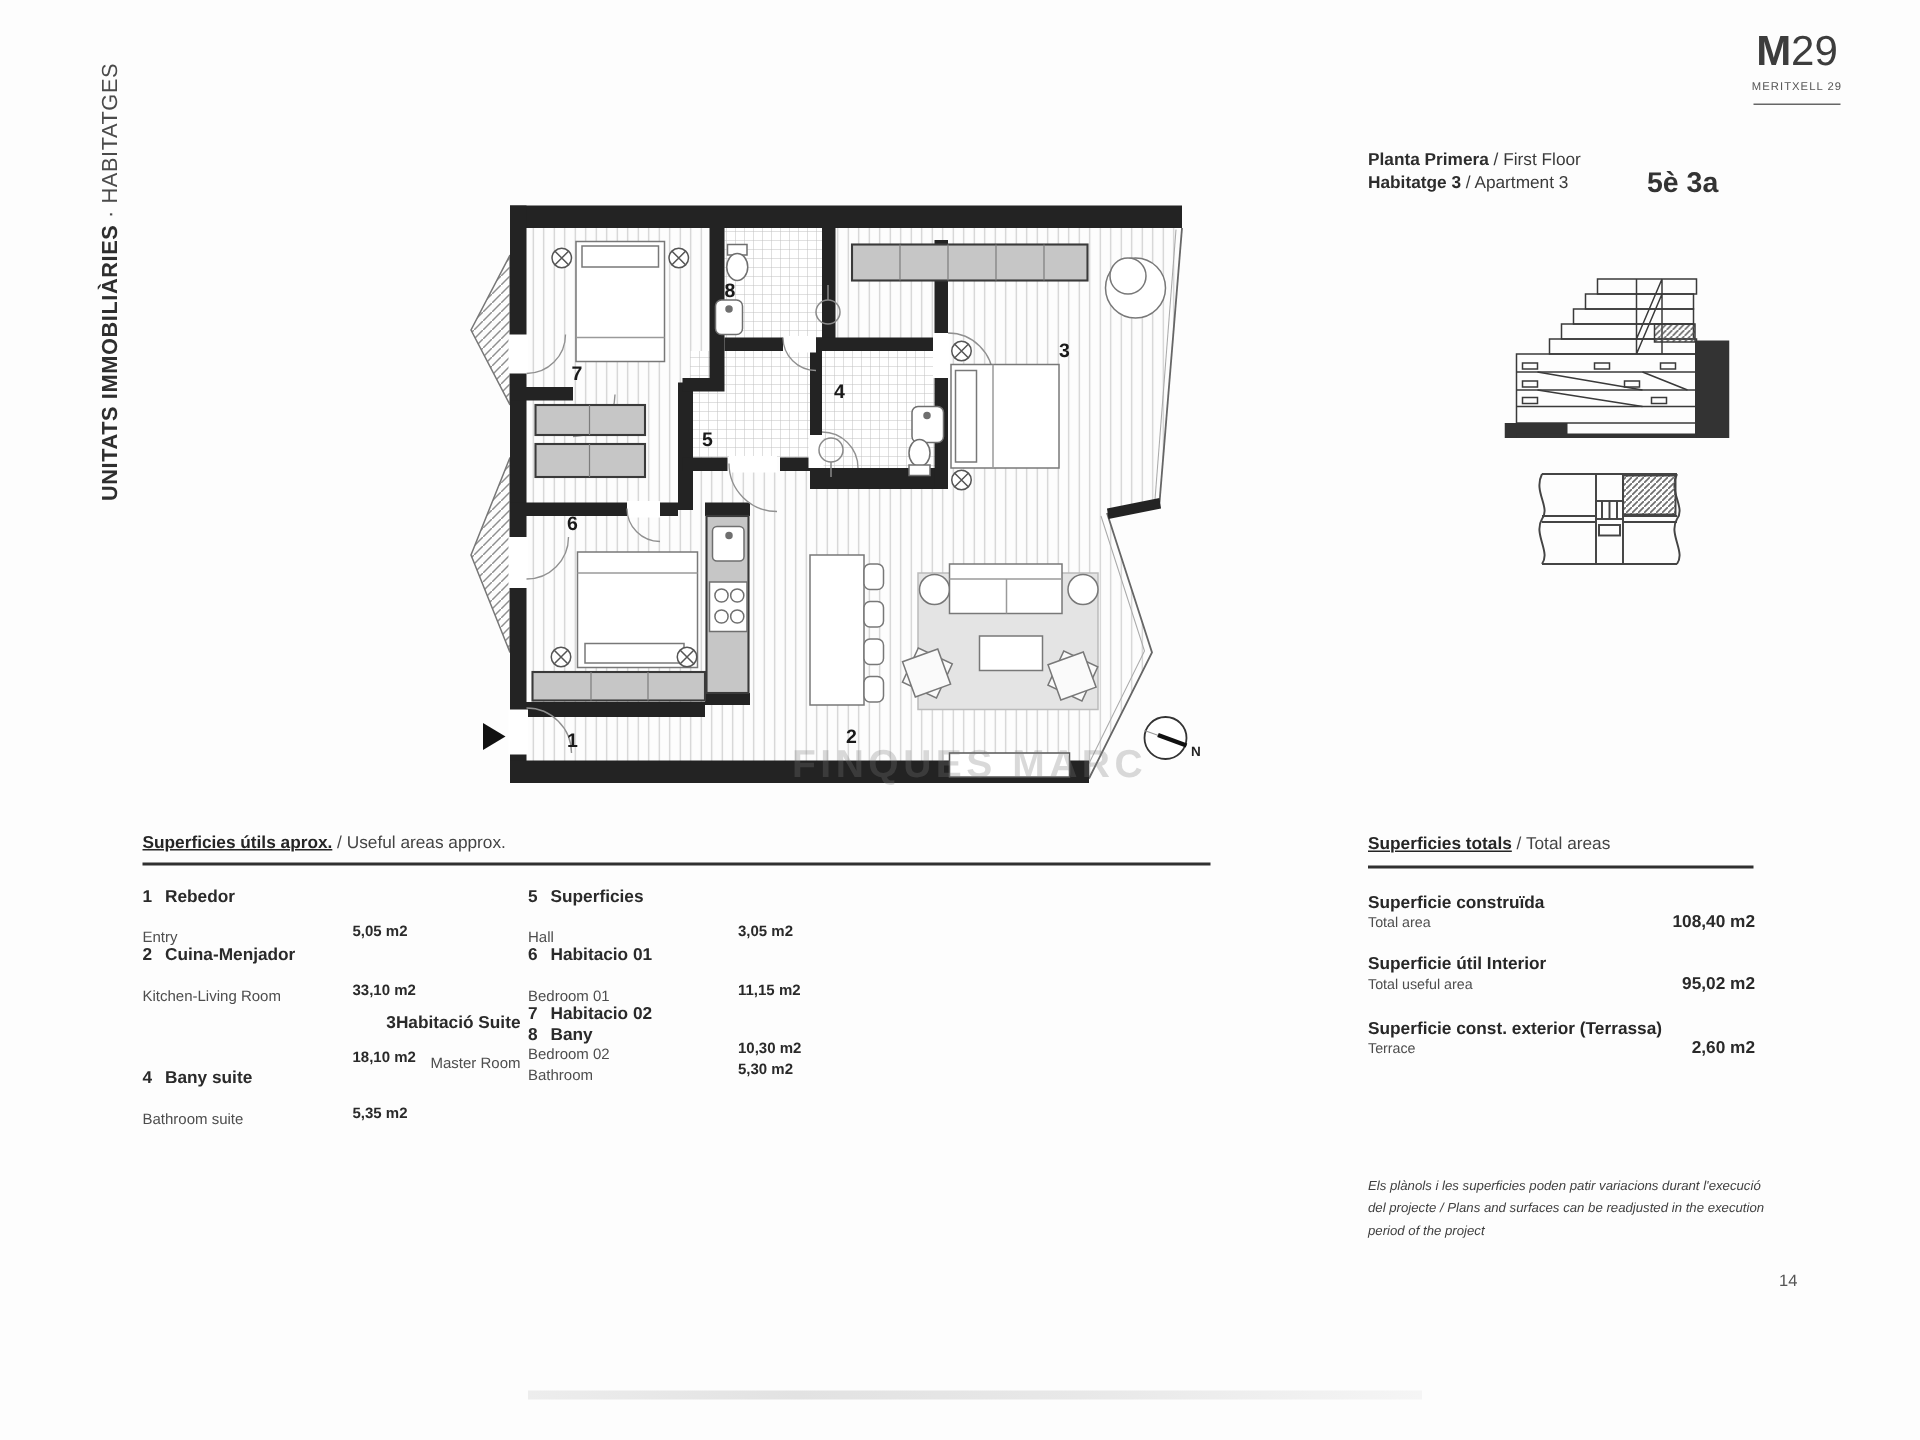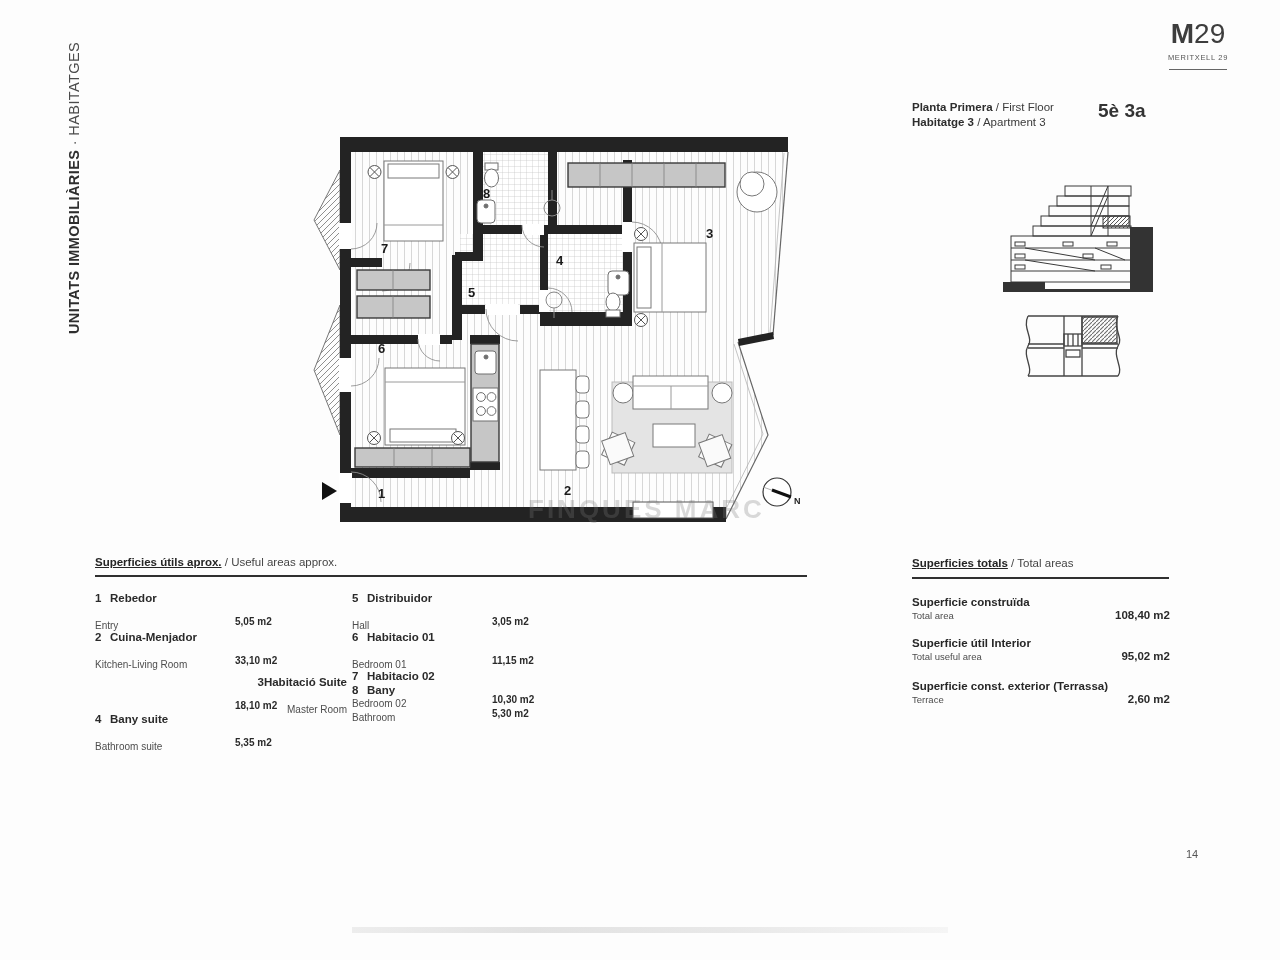--- a/index.html
+++ b/index.html
@@ -13,21 +13,21 @@
   
   .logo{position:absolute;right:44px;top:20px;width:76px;text-align:center;}
   .logo-m{font-size:28px;line-height:28px;color:#3d3d3d;}
   .logo-m .m{font-weight:bold;}
   .logo-sub{font-size:7.5px;letter-spacing:.7px;color:#555;margin-top:5px;}
   .logo-line{width:58px;height:0;border-top:1.3px solid #666;margin:7px auto 0;}
 
   
   .plan-title{position:absolute;left:912px;top:100px;font-size:11.5px;line-height:15px;color:#3a3a3a;}
   .plan-title b{color:#2d2d2d;}
-  .unit-code{position:absolute;left:1098px;top:100px;font-size:19px;font-weight:bold;color:#333;}
+  .unit-code{position:absolute;left:1098px;top:112px;font-size:19px;font-weight:bold;color:#333;}
 
   
   .floorplan{position:absolute;left:310px;top:130px;width:490px;height:404px;}
   .side-section{position:absolute;left:1003px;top:172px;width:150px;height:122px;}
   .keyplan{position:absolute;left:1016px;top:306px;width:120px;height:80px;}
 
   
   .sec-head{position:absolute;font-size:11.5px;color:#444;}
   .sec-head b{color:#252525;text-decoration:underline;}
   .rule{position:absolute;background:#303030;height:2px;}
@@ -364,21 +364,21 @@
       <div class="ai-sub">Master Room</div>
       <div class="ai-value">18,10 m2</div>
     </div>
     <div class="area-item" style="left:95px;top:713px;">
       <div class="ai-name"><span class="ai-num">4</span><span>Bany suite</span></div>
       <div class="ai-sub">Bathroom suite</div>
       <div class="ai-value">5,35 m2</div>
     </div>
 
     <div class="area-item" style="left:352px;top:592px;">
-      <div class="ai-name"><span class="ai-num">5</span><span>Distribuidor</span></div>
+      <div class="ai-name"><span class="ai-num">5</span><span>Superficies</span></div>
       <div class="ai-sub">Hall</div>
       <div class="ai-value">3,05 m2</div>
     </div>
     <div class="area-item" style="left:352px;top:631px;">
       <div class="ai-name"><span class="ai-num">6</span><span>Habitacio 01</span></div>
       <div class="ai-sub">Bedroom 01</div>
       <div class="ai-value">11,15 m2</div>
     </div>
     <div class="area-item" style="left:352px;top:670px;">
       <div class="ai-name"><span class="ai-num">7</span><span>Habitacio 02</span></div>
@@ -408,18 +408,21 @@
       <div class="ti-sub">Total useful area</div>
       <div class="ti-value">95,02 m2</div>
     </div>
     <div class="total-item" style="left:912px;top:680px;">
       <div class="ti-name">Superficie const. exterior (Terrassa)</div>
       <div class="ti-sub">Terrace</div>
       <div class="ti-value">2,60 m2</div>
     </div>
   </div>
 
+  <div class="disclaimer">
+    <span>Els plànols i les superficies poden patir variacions durant l'execució del projecte</span><span>  /  </span><span>Plans and surfaces can be readjusted in the execution period of the project</span>
+  </div>
 
   <div class="page-num">14</div>
 
   <div class="bottom-streak"></div>
 
 </div>
 
 </body></html>

